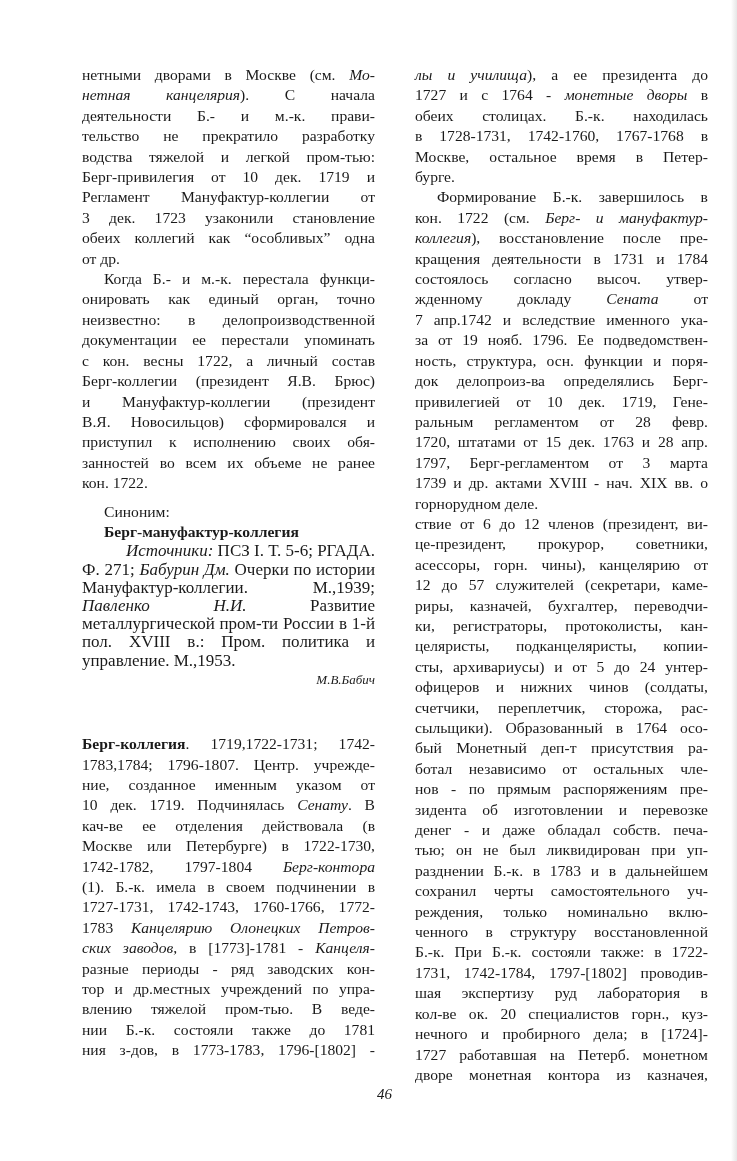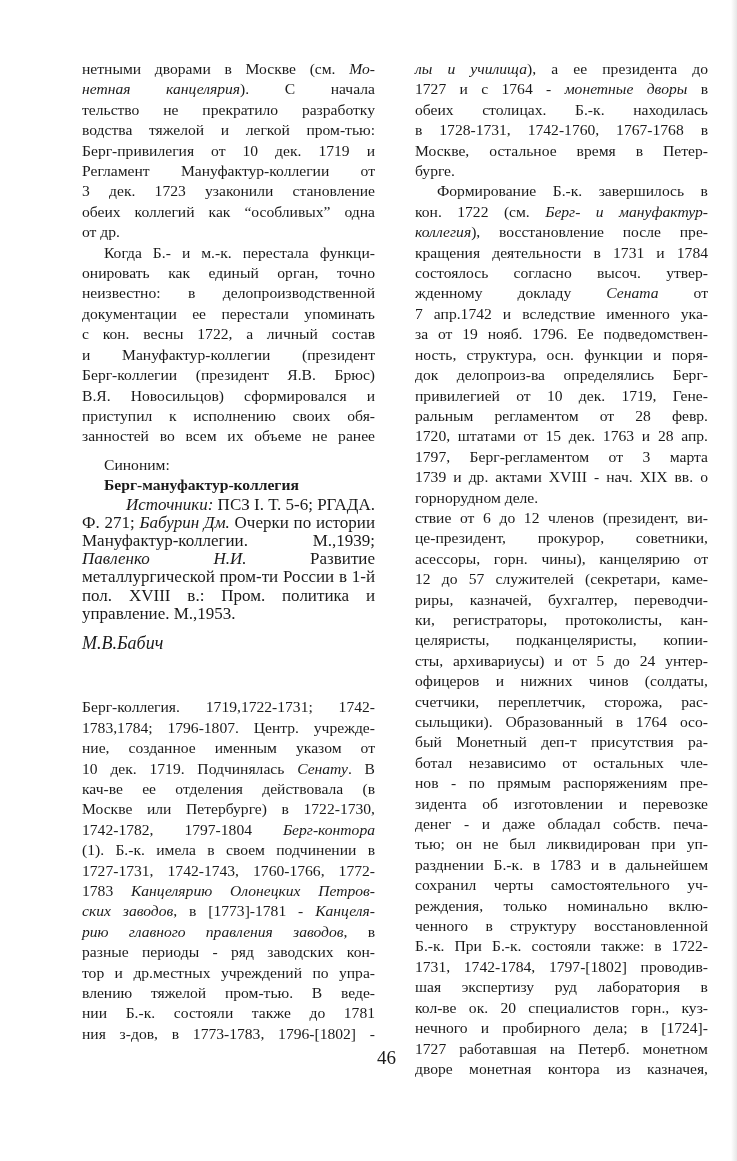--- a/index.html
+++ b/index.html
@@ -10,98 +10,99 @@
     overflow: hidden;
     font-family: "Liberation Serif", "DejaVu Serif", serif;
     color: #1a1a1a;
   }
   .page-edge {
     position: absolute; right: 0; top: 0; width: 6px; height: 1161px;
     background: linear-gradient(to right, #ffffff, #e6e6e6);
   }
   .col {
     position: absolute;
-    top: 59px;
+    top: 65px;
     font-size: 15.6px;
     line-height: 20.4px;
     text-align: justify;
   }
   .col-left { left: 82px; width: 293px; }
   .col-right { left: 415px; width: 293px; }
   .col p { margin: 0; }
   .line { display: block; text-align: justify; text-align-last: justify; white-space: nowrap; }
   .line.last { text-align-last: left; }
   .indent { padding-left: 22px; }
   i, .it { font-style: italic; }
-  b { font-weight: normal; }
+  b { font-weight: bold; }
   .syn-label { margin-top: 8px; padding-left: 22px; }
   .syn-term { padding-left: 22px; font-weight: bold; }
   .sources {
     margin-top: 14px;
     font-size: 17px; line-height: 18.2px;
   }
   .author {
-    font-style: italic;
-    font-size: 18px; margin-top: 10px;
+    text-align: right; font-style: italic;
+    font-size: 13px; 
   }
   .entry-gap { height: 44px; }
   .page-number {
-    position: absolute; left: 377px; top: 1047px;
-    font-size: 19px;
+    position: absolute; left: 377px; top: 1086px;
+    font-style: italic; font-size: 15px;
   }
 </style>
 </head>
 <body>
 
 <div class="page-edge"></div>
 
 <div class="col col-left">
   <p>
     <span class="line"><span>нетными дворами в Москве (см. </span><i>Мо-</i></span>
     <span class="line"><i>нетная канцелярия</i><span>). С начала</span></span>
+    <span class="line">деятельности Б.- и м.-к. прави-</span>
     <span class="line">тельство не прекратило разработку</span>
     <span class="line">водства тяжелой и легкой пром-тью:</span>
     <span class="line">Берг-привилегия от 10 дек. 1719 и</span>
     <span class="line">Регламент Мануфактур-коллегии от</span>
     <span class="line">3 дек. 1723 узаконили становление</span>
     <span class="line">обеих коллегий как “особливых” одна</span>
     <span class="line last">от др.</span>
   </p>
   <p>
     <span class="line indent">Когда Б.- и м.-к. перестала функци-</span>
     <span class="line">онировать как единый орган, точно</span>
     <span class="line">неизвестно: в делопроизводственной</span>
     <span class="line">документации ее перестали упоминать</span>
     <span class="line">с кон. весны 1722, а личный состав</span>
+    <span class="line">Берг-коллегии (президент Я.В. Брюс)</span>
     <span class="line">и Мануфактур-коллегии (президент</span>
-    <span class="line">Берг-коллегии (президент Я.В. Брюс)</span>
     <span class="line">В.Я. Новосильцов) сформировался и</span>
     <span class="line">приступил к исполнению своих обя-</span>
     <span class="line">занностей во всем их объеме не ранее</span>
+    <span class="line last">кон. 1722.</span>
   </p>
   <div class="syn-label">Синоним:</div>
   <div class="syn-term">Берг-мануфактур-коллегия</div>
   <p class="sources">
     <span class="indent" style="display:inline-block;width:0"></span><span style="padding-left:22px"></span><i>Источники:</i><span> ПСЗ I. Т. 5-6; РГАДА. Ф. 271; </span><i>Бабурин Дм.</i><span> Очерки по истории Мануфактур-коллегии. М.,1939; </span><i>Павленко Н.И.</i><span> Развитие металлургической пром-ти России в 1-й пол. XVIII в.: Пром. политика и управление. М.,1953.</span>
   </p>
   <div class="author">М.В.Бабич</div>
   <div class="entry-gap"></div>
   <p>
     <span class="line"><b>Берг-коллегия</b><span>. 1719,1722-1731; 1742-</span></span>
     <span class="line">1783,1784; 1796-1807. Центр. учрежде-</span>
     <span class="line">ние, созданное именным указом от</span>
     <span class="line"><span>10 дек. 1719. Подчинялась </span><i>Сенату</i><span>. В</span></span>
     <span class="line">кач-ве ее отделения действовала (в</span>
     <span class="line">Москве или Петербурге) в 1722-1730,</span>
     <span class="line"><span>1742-1782, 1797-1804 </span><i>Берг-контора</i></span>
     <span class="line">(1). Б.-к. имела в своем подчинении в</span>
     <span class="line">1727-1731, 1742-1743, 1760-1766, 1772-</span>
     <span class="line"><span>1783 </span><i>Канцелярию Олонецких Петров-</i></span>
     <span class="line"><i>ских заводов</i><span>, в [1773]-1781 - </span><i>Канцеля-</i></span>
-    <span class="line"><i>рию главного правления заводов</i><span>, в</span></span>
     <span class="line">разные периоды - ряд заводских кон-</span>
     <span class="line">тор и др.местных учреждений по упра-</span>
     <span class="line">влению тяжелой пром-тью. В веде-</span>
     <span class="line">нии Б.-к. состояли также до 1781</span>
     <span class="line">ния з-дов, в 1773-1783, 1796-[1802] -</span>
   </p>
 </div>
 
 <div class="col col-right">
   <p>

